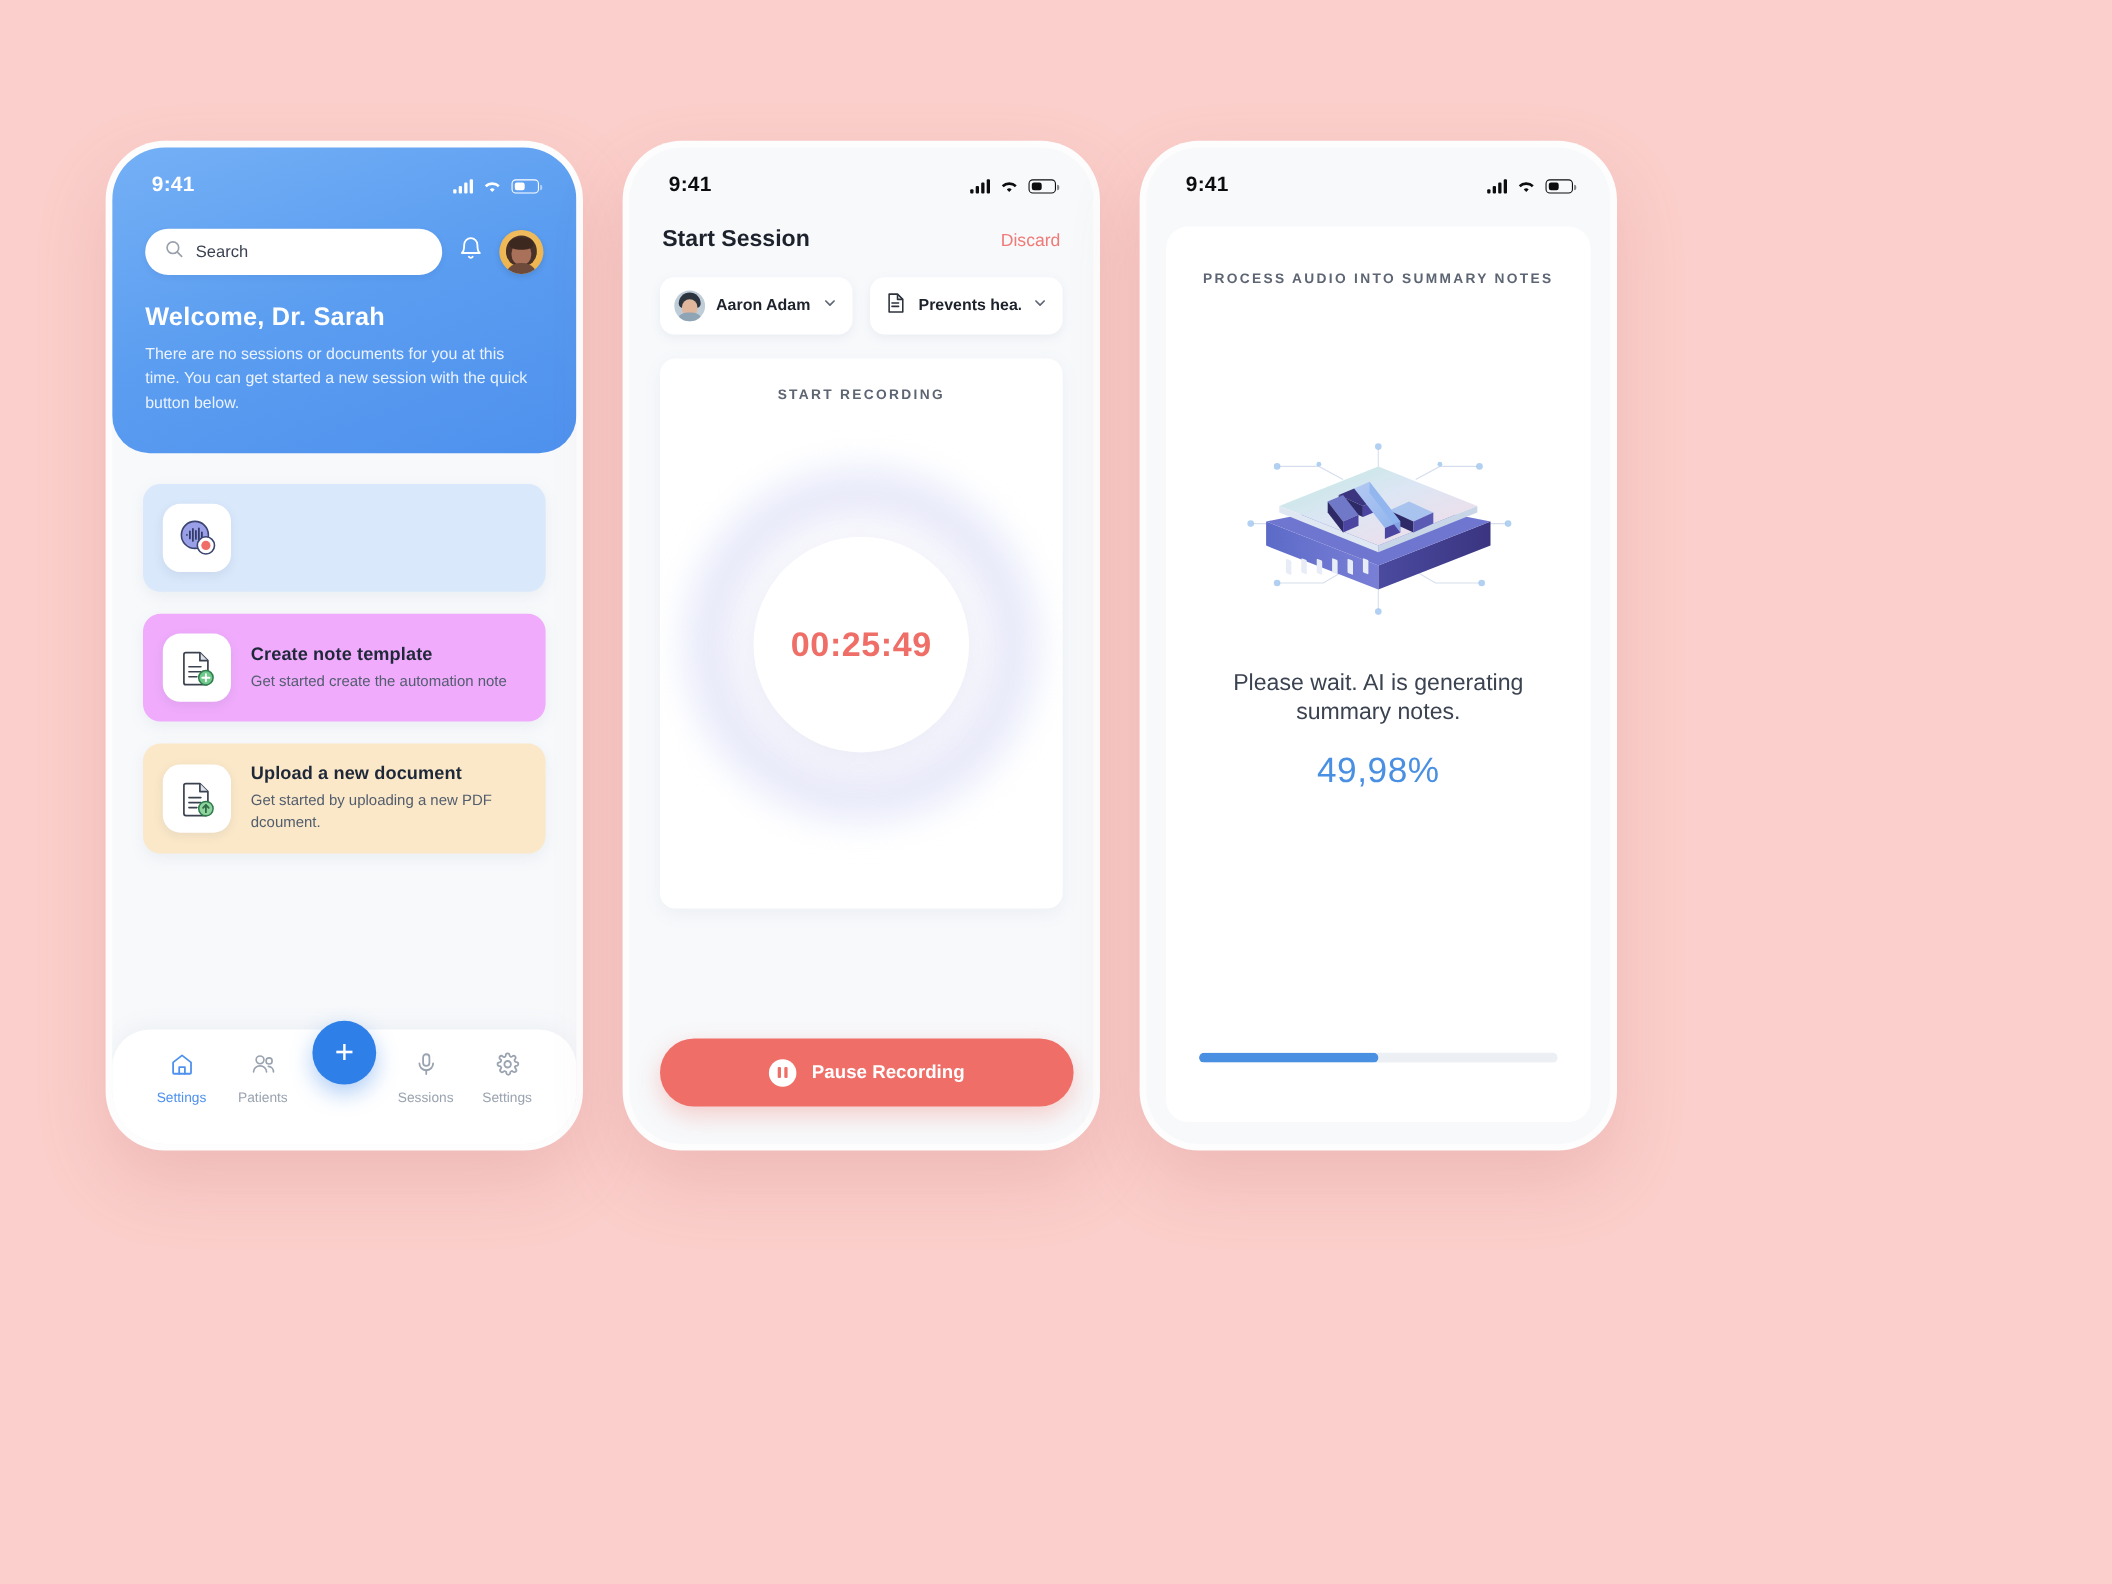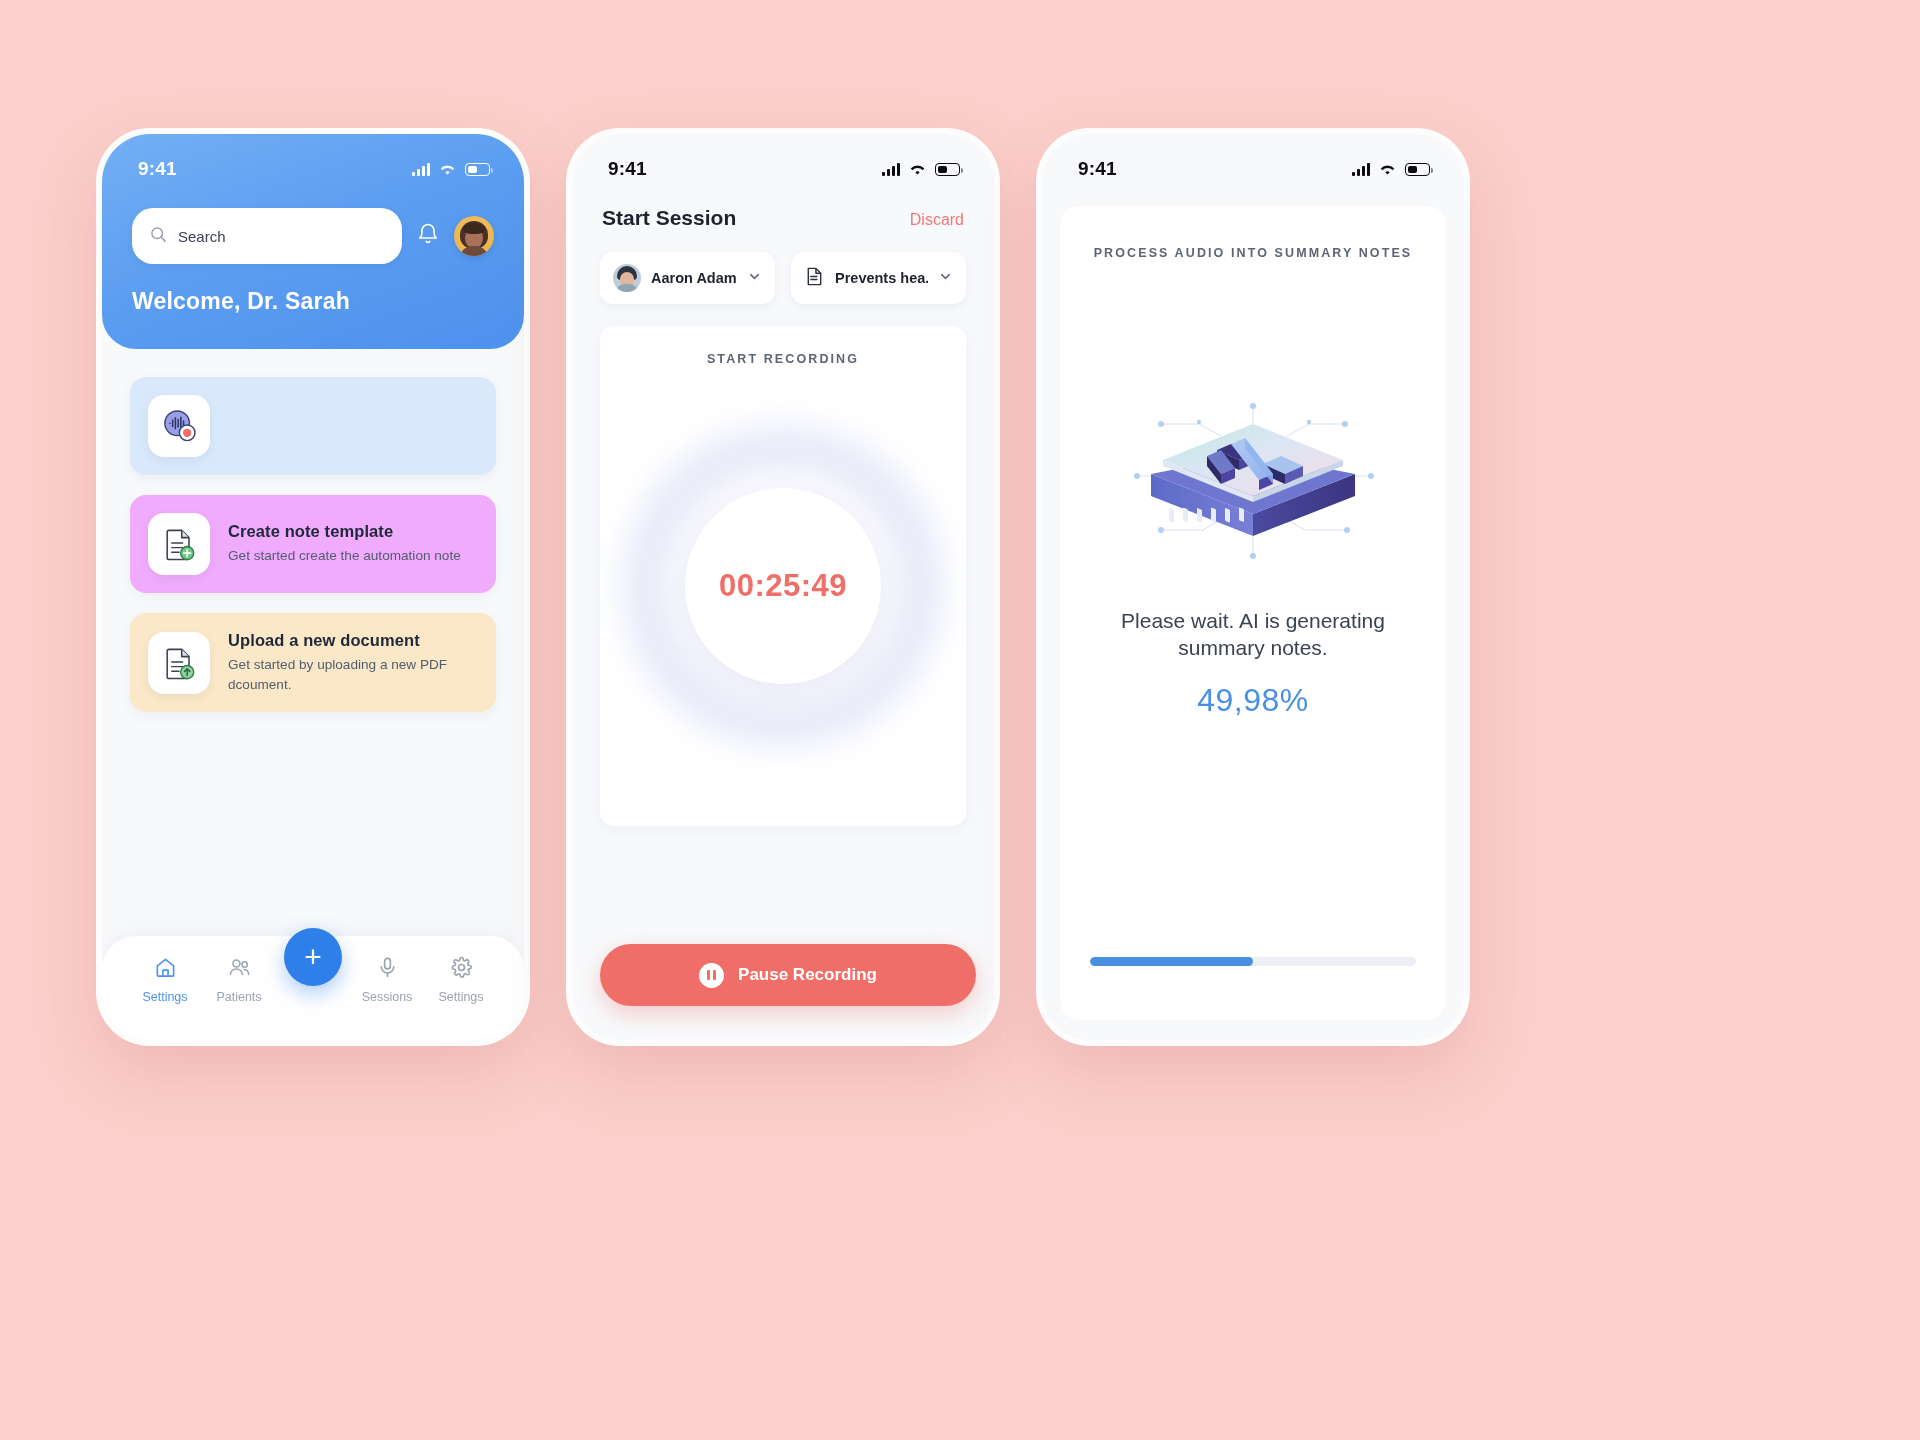--- a/index.html
+++ b/index.html
@@ -64,21 +64,21 @@
   .hero {
     background:linear-gradient(160deg,#7bb5f7 0%,#5b9df0 55%,#4e91ee 100%);
     border-radius:0 0 34px 34px;
     padding:0 0 34px;
     position:relative;
     margin-top:-56px;
     padding-top:56px;
   }
   .hero-top { display:flex; align-items:center; gap:14px; padding:18px 30px 0; }
   .search-box {
-    flex:1; height:56px; background:#fff; border-radius:21px;
+    flex:1; height:42px; background:#fff; border-radius:21px;
     display:flex; align-items:center; gap:11px; padding:0 18px;
     box-shadow:0 2px 6px rgba(30,70,140,.08);
   }
   .search-box span.ph { color:#3b4150; font-size:15px; }
   .bell { color:#fff; flex:0 0 auto; }
   .avatar {
     width:40px; height:40px; border-radius:50%;
     background:radial-gradient(circle at 50% 35%, #f2c26b 0%, #eeb44e 70%);
     position:relative; overflow:hidden; flex:0 0 auto;
     box-shadow:0 2px 6px rgba(0,0,0,.12);
@@ -287,20 +287,21 @@
         </div>
         <div class="avatar">
           <div class="hair"></div>
               <div class="face"></div>
               <div class="bangs"></div>
               <div class="body"></div>
         </div>
       </div>
 
       <div class="welcome">Welcome, Dr. Sarah</div>
+      <div class="welcome-sub">There are no sessions or documents for you at this time. You can get started a new session with the quick button below.</div>
     </div>
 
     <div class="cards">
 
       <div class="qcard blue" style="background: rgb(217, 232, 251);">
         <div class="qicon">
           <svg width="40" height="40" viewBox="0 0 44 44">
             <circle cx="20" cy="19" r="13.5" fill="#9aa0e8"></circle>
             <circle cx="20" cy="19" r="13.5" fill="none" stroke="#3c4470" stroke-width="1.6"></circle>
             <g stroke="#2f3763" stroke-width="1.7" stroke-linecap="round">

